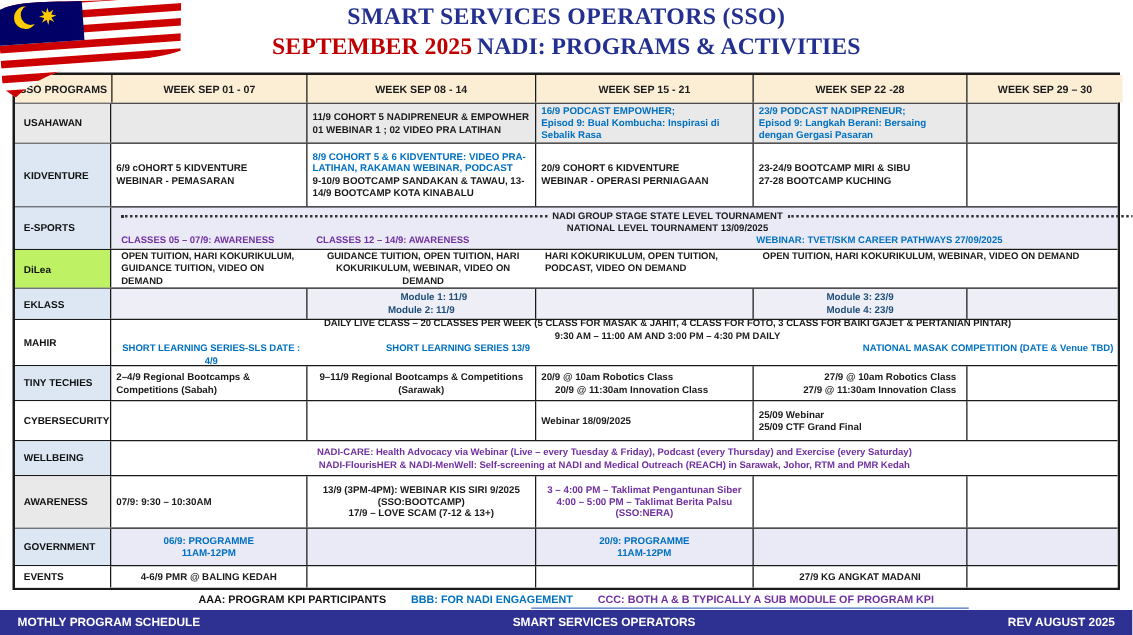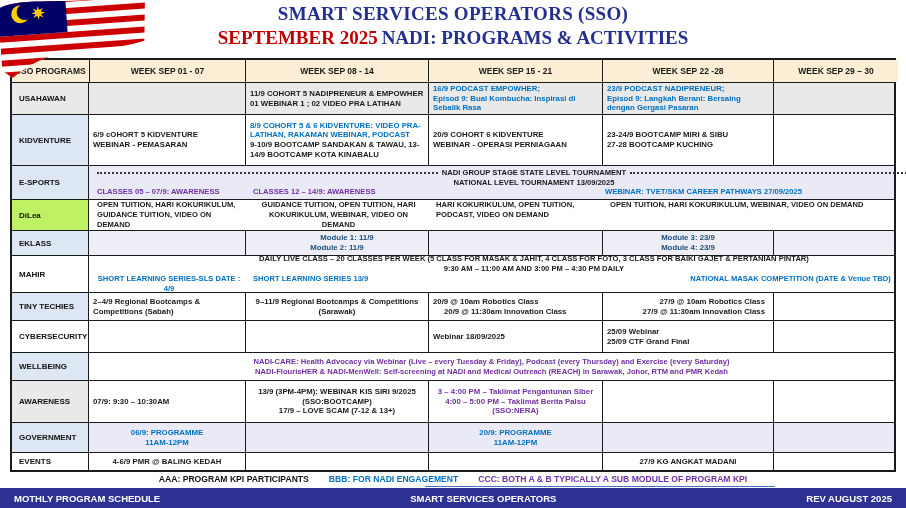--- a/index.html
+++ b/index.html
@@ -150,21 +150,21 @@
       </div>
       <div class="cell" style="width: 125px; flex: 0 0 125px;"></div>
     </div>
     <div class="trow" style="height: 37px; background: rgb(255, 255, 255);">
       <div class="pname" style="background: rgb(255, 255, 255);">MAHIR</div>
       <div class="spanwrap">
         <div class="centerline" style="color: rgb(26, 26, 26);">DAILY LIVE CLASS – 20 CLASSES PER WEEK (5 CLASS FOR MASAK &amp; JAHIT, 4 CLASS FOR FOTO, 3 CLASS FOR BAIKI GAJET &amp; PERTANIAN PINTAR)</div>
         <div class="centerline" style="color: rgb(26, 26, 26);">9:30 AM – 11:00 AM AND 3:00 PM – 4:30 PM DAILY</div>
         <div class="segrow">
           <div class="seg" style="width: 156px; flex: 0 0 156px; text-align: center; color: rgb(0, 112, 192);">SHORT LEARNING SERIES-SLS DATE : 4/9</div>
-          <div class="seg" style="width: 183px; flex: 0 0 183px; text-align: left; color: rgb(0, 112, 192);">SHORT LEARNING SERIES 13/9</div>
+          <div class="seg" style="width: 183px; flex: 0 0 183px; text-align: right; color: rgb(0, 112, 192);">SHORT LEARNING SERIES 13/9</div>
           <div class="seg" style="width: 174px; flex: 0 0 174px; text-align: center; color: rgb(0, 112, 192);"></div>
           <div class="seg" style="width: 373px; flex: 0 0 373px; text-align: center; color: rgb(0, 112, 192);">NATIONAL MASAK COMPETITION (DATE &amp; Venue TBD)</div>
         </div>
       </div>
     </div>
     <div class="trow" style="height: 28px; background: rgb(255, 255, 255);">
       <div class="pname" style="background: rgb(220, 231, 243);">TINY TECHIES</div>
       <div class="cell" style="width: 156px; flex: 0 0 156px;">
         <div class="cline" style="color: rgb(26, 26, 26);">2–4/9  Regional Bootcamps &amp;</div>
         <div class="cline" style="color: rgb(26, 26, 26);">Competitions (Sabah)</div>

